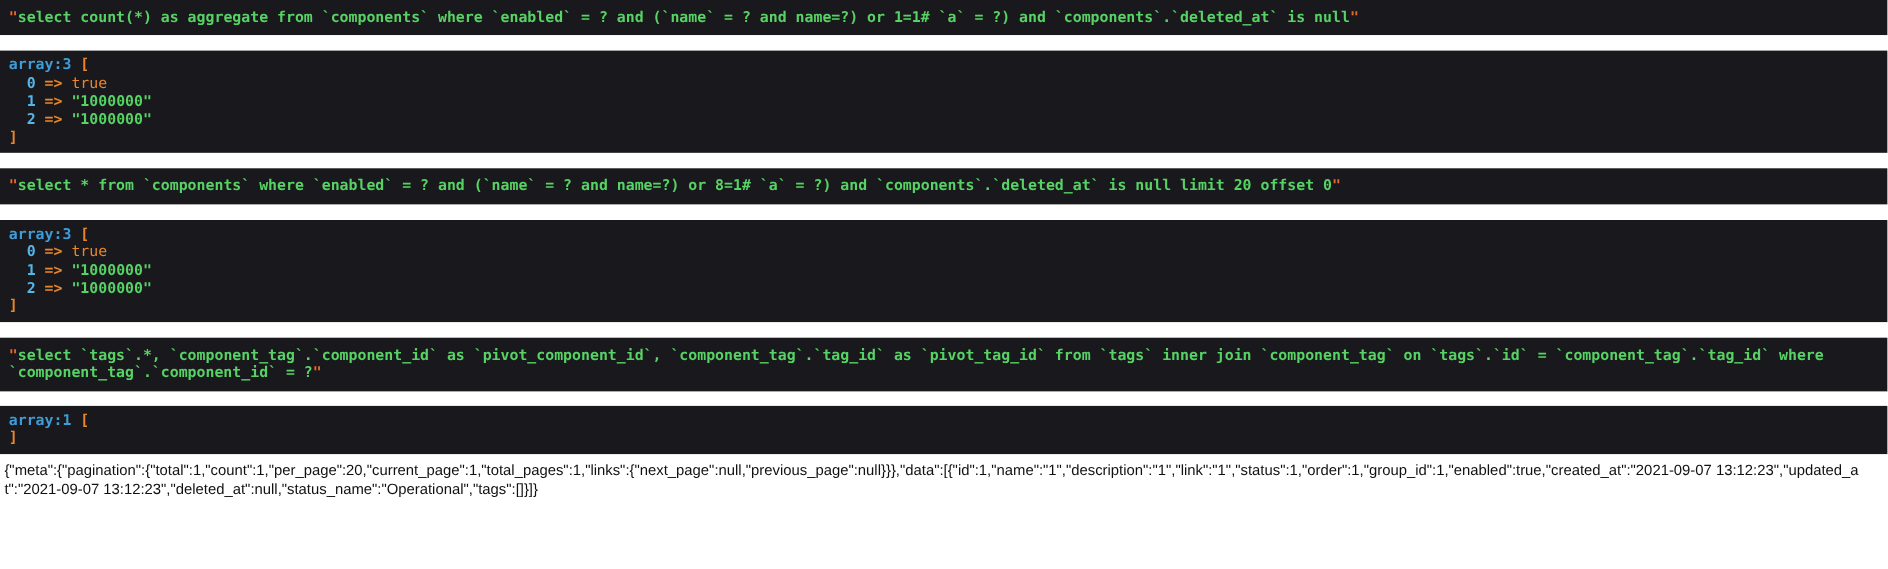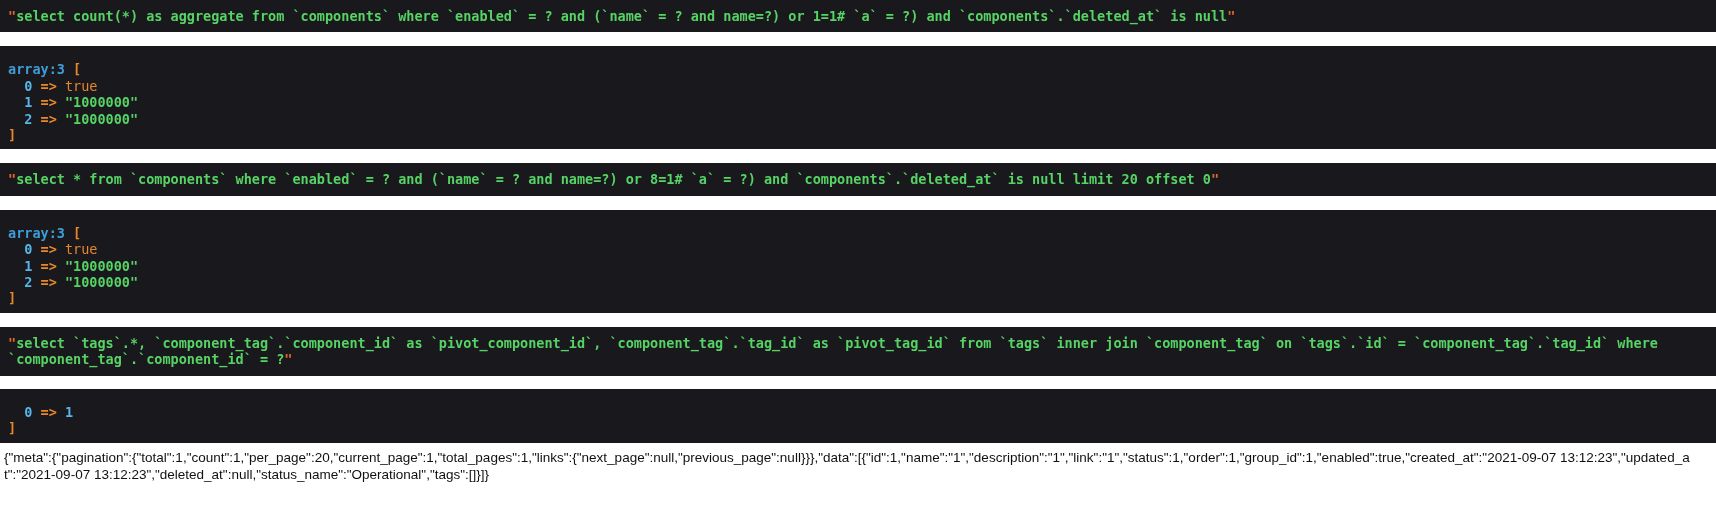--- a/index.html
+++ b/index.html
@@ -29,21 +29,21 @@
     padding: 7px 8px 7px 8px;
     white-space: pre-wrap;
     word-break: break-word;
     overflow-wrap: anywhere;
   }
   .dump.sql {
     padding-top: 8px;
     padding-bottom: 8px;
   }
   .dump.arr {
-    padding-top: 15px;
+    padding-top: 5px;
     padding-bottom: 6px;
   }
   .gap {
     background: #ffffff;
     height: 14px;
     flex: none;
   }
   .gap.small { height: 13px; }
 
   
@@ -91,17 +91,17 @@
   <div class="gap"></div>
 
   <div class="dump arr"><span class="arr-line"><span class="akey">array:3</span> <span class="brk">[</span></span><span class="arr-line"><span class="indent"></span><span class="anum">0</span> <span class="arrow">=&gt;</span> <span class="bool">true</span></span><span class="arr-line"><span class="indent"></span><span class="anum">1</span> <span class="arrow">=&gt;</span> <span class="str">"1000000"</span></span><span class="arr-line"><span class="indent"></span><span class="anum">2</span> <span class="arrow">=&gt;</span> <span class="str">"1000000"</span></span><span class="arr-line"><span class="brk">]</span></span></div>
 
   <div class="gap"></div>
 
   <div class="dump sql"><span class="q">"</span><span class="sqlstr">select `tags`.*, `component_tag`.`component_id` as `pivot_component_id`, `component_tag`.`tag_id` as `pivot_tag_id` from `tags` inner join `component_tag` on `tags`.`id` = `component_tag`.`tag_id` where `component_tag`.`component_id` = ?</span><span class="q">"</span></div>
 
   <div class="gap small"></div>
 
-  <div class="dump arr"><span class="arr-line"><span class="indent"></span><span class="anum">0</span> <span class="arrow">=&gt;</span> <span class="intval">1</span></span><span class="arr-line"><span class="brk">]</span></span></div>
+  <div class="dump arr"><span class="arr-line"><span class="akey">array:1</span> <span class="brk">[</span></span><span class="arr-line"><span class="brk">]</span></span></div>
 
   <div class="jsonout">{"meta":{"pagination":{"total":1,"count":1,"per_page":20,"current_page":1,"total_pages":1,"links":{"next_page":null,"previous_page":null}}},"data":[{"id":1,"name":"1","description":"1","link":"1","status":1,"order":1,"group_id":1,"enabled":true,"created_at":"2021-09-07 13:12:23","updated_at":"2021-09-07 13:12:23","deleted_at":null,"status_name":"Operational","tags":[]}]}</div>
 
 </div>
 
 </body></html>

